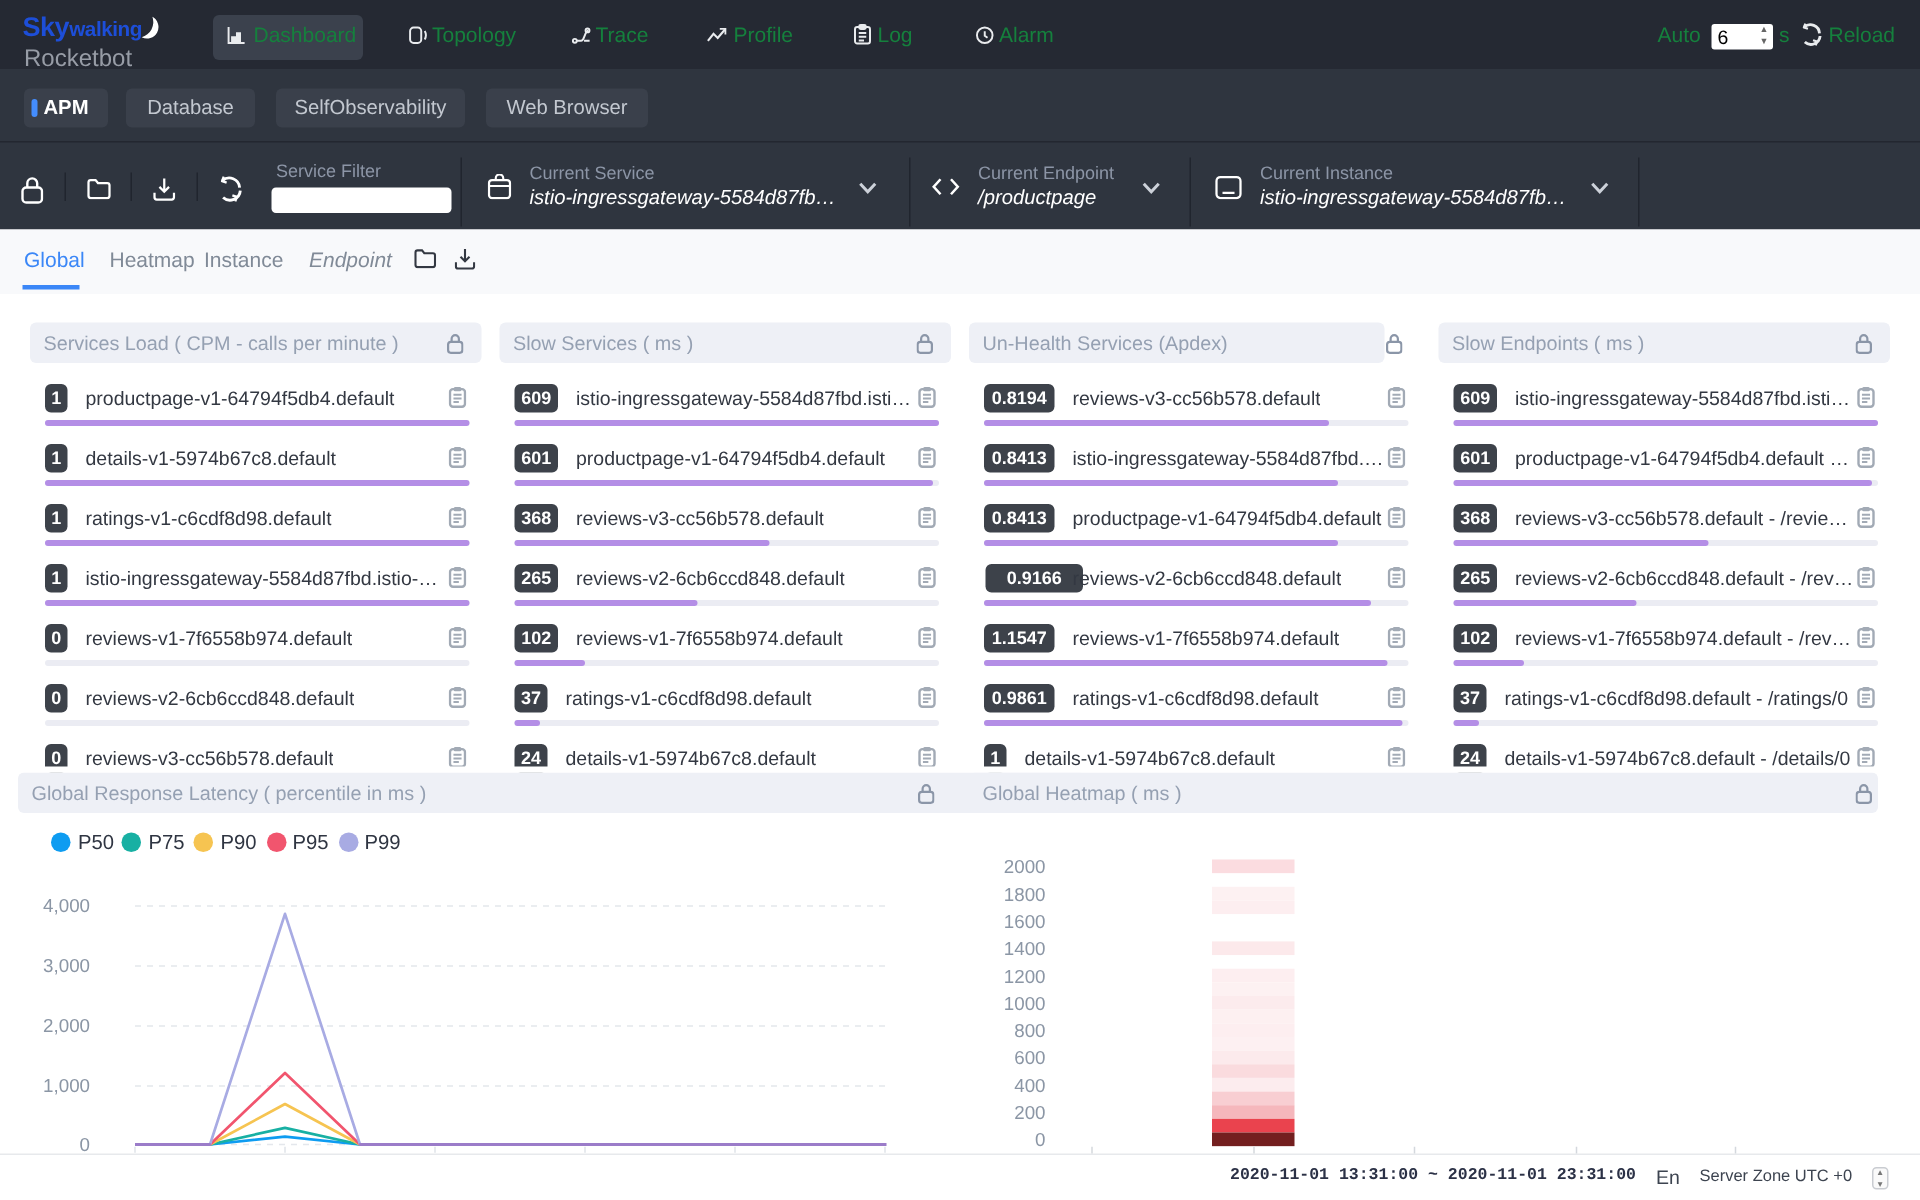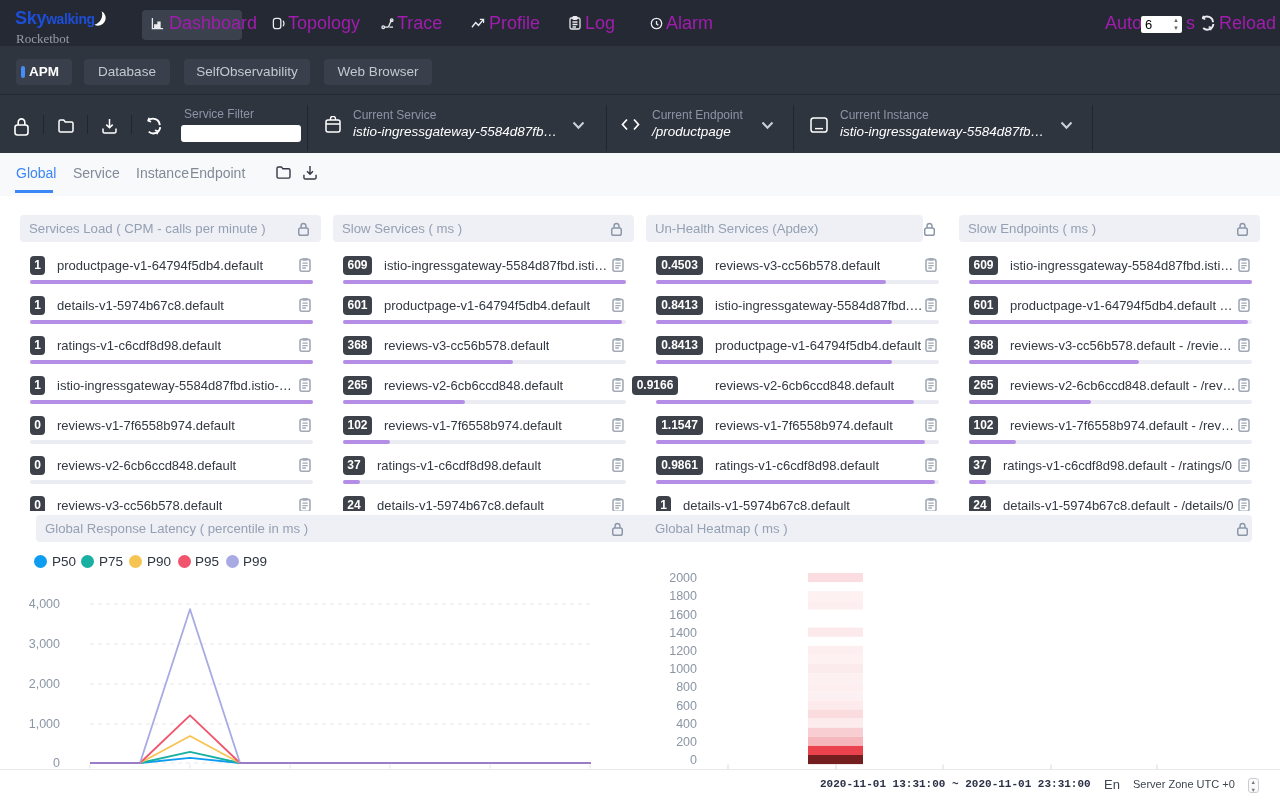--- a/index.html
+++ b/index.html
@@ -4,21 +4,21 @@
 <style>
   * { margin:0; padding:0; box-sizing:border-box; }
   html,body { width:1280px; height:800px; overflow:hidden; background:#fff;
     font-family:"Liberation Sans", sans-serif; }
   .abs { position:absolute; }
   
   #nav { position:absolute; left:0; top:0; width:1280px; height:46px; background:#252933; }
   #tabsrow { position:absolute; left:0; top:46px; width:1280px; height:48px; background:#2f353f; }
   #toolbar { position:absolute; left:0; top:94px; width:1280px; height:59px; background:#2f353f; border-top:1px solid #232730; }
   #lighttabs { position:absolute; left:0; top:153px; width:1280px; height:43px; background:#f8f9fb; }
-  .navitem { position:absolute; top:0; height:46px; line-height:46px; color:#a21caf; font-size:18px; }
+  .navitem { position:absolute; top:0; height:46px; line-height:46px; color:#15803d; font-size:14px; }
   .navpill { position:absolute; top:10px; height:30px; border-radius:4px; background:#3b414d; }
   .tabpill { position:absolute; top:59px; height:26px; line-height:26px; border-radius:4px; background:#3a404b; color:#c3c8d0; font-size:13.5px; text-align:center; }
   .sep-tall { position:absolute; top:105px; height:46px; width:1px; background:#20252e; }
   .sep-short { position:absolute; top:115px; height:19px; width:1px; background:#20252e; }
   .toollabel { position:absolute; color:#8c95a6; font-size:12px; }
   .toolvalue { position:absolute; color:#fff; font-size:13.5px;font-style:italic; }
   
   .ltab { position:absolute; top:165px; font-size:14px; color:#808a97; }
   
   .phead { position:absolute; top:215px; height:27px; background:#eef0f6; border-radius:4px;
@@ -37,21 +37,21 @@
 <div id="nav"></div>
 <div id="tabsrow"></div>
 <div id="toolbar"></div>
 <div id="lighttabs"></div>
 <div id="footer"></div>
 
 <div class="abs" style="left:15px;top:8px;color:#1d4ed8;font-size:18px;font-weight:bold;letter-spacing:-0.3px;">Sky<span style="font-size:13.8px;">walking</span></div>
 <svg class="abs" style="left:89px;top:9px;" width="18" height="18" viewBox="0 0 20 20">
     <path d="M10 1.5 A8.2 8.2 0 0 1 10 18.5 A11.5 11.5 0 0 0 10 1.5 Z" fill="#fff" transform="rotate(28 10 10)"></path>
   </svg>
-<div class="abs" style="left:16px;top:31px;color:#979ca6;font-size:13px;font-family:Liberation Serif, serif;">Rocketbot</div>
+<div class="abs" style="left:16px;top:31px;color:#979ca6;font-size:16px;">Rocketbot</div>
 
 <div class="navpill" style="left:142px;width:100px;"></div>
 <svg class="abs" style="left:151px;top:17px" width="13" height="13" viewBox="0 0 14 14" fill="none" stroke="#e9ebee" stroke-width="1.4">
     <path d="M1.5 1v11.5H13"></path>
     <path d="M4 12.5V8.5h2.2v4M7.5 12.5v-7h2.2v7" fill="#e9ebee"></path>
   </svg>
 <div class="navitem" style="left:169px;">Dashboard</div>
 
 <svg class="abs" style="left:272px;top:17px" width="13" height="13" viewBox="0 0 14 14" fill="none" stroke="#e9ebee" stroke-width="1.4">
     <rect x="1.5" y="1.5" width="8" height="11" rx="2.5"></rect>
@@ -157,23 +157,23 @@
   </svg>
 <div class="toollabel" style="left:840px;top:108px;">Current Instance</div>
 <div class="toolvalue" style="left:840px;top:124px;">istio-ingressgateway-5584d87fb…</div>
 <svg class="abs" style="left:1060px;top:121px" width="13" height="9" viewBox="0 0 13 9" fill="none" stroke="#ccd1d9" stroke-width="2">
     <path d="M1.5 1.5 6.5 6.8 11.5 1.5"></path>
   </svg>
 <div class="sep-tall" style="left:1092px;"></div>
 
 <div class="ltab" style="left:16px;color:#3b87f7;">Global</div>
 <div class="abs" style="left:15px;top:190px;width:38px;height:3px;background:#3b87f7;"></div>
-<div class="ltab" style="left:73px;">Service</div>
+<div class="ltab" style="left:73px;">Heatmap</div>
 <div class="ltab" style="left:136px;">Instance</div>
-<div class="ltab" style="left:190px;">Endpoint</div>
+<div class="ltab" style="left:206px;font-style:italic;">Endpoint</div>
 <svg class="abs" style="left:276px;top:166px" width="15" height="13" viewBox="0 0 16 14" fill="none" stroke="#333842" stroke-width="1.5">
     <path d="M1 2.5a1.5 1.5 0 0 1 1.5-1.5h3.2l1.6 2h6.2A1.5 1.5 0 0 1 15 4.5v7a1.5 1.5 0 0 1-1.5 1.5h-11A1.5 1.5 0 0 1 1 11.5Z"></path>
   </svg>
 <svg class="abs" style="left:303px;top:165px" width="14" height="15" viewBox="0 0 15 16" fill="none" stroke="#333842" stroke-width="1.5">
     <path d="M7.5 1v8.5M4.3 6.6l3.2 3.2 3.2-3.2"></path>
     <path d="M1 10.5v3A1.5 1.5 0 0 0 2.5 15h10a1.5 1.5 0 0 0 1.5-1.5v-3"></path>
   </svg>
 
 <div class="phead" style="left:20px;width:301px;">Services Load ( CPM - calls per minute )</div>
 <svg class="abs" style="left:298px;top:222px" width="11" height="14" viewBox="0 0 15 19" fill="none" stroke="#8b96a8" stroke-width="2">
@@ -303,21 +303,21 @@
 <svg class="clip-ic" style="left:612px;top:497px" width="12" height="15" viewBox="0 0 12 15" fill="none" stroke="#a2aab5" stroke-width="1.6">
     <rect x="1" y="2.4" width="10" height="11.8" rx="2"></rect>
     <rect x="3.4" y="1" width="5.2" height="2.8" rx="1" fill="#a2aab5" stroke="none"></rect>
     <path d="M3.3 6.2h5.4M3.3 8.6h5.4M3.3 11h3.6" stroke-width="1.3"></path>
   </svg>
 <div class="phead" style="left:646px;width:277px;">Un-Health Services (Apdex)</div>
 <svg class="abs" style="left:924px;top:222px" width="11" height="14" viewBox="0 0 15 19" fill="none" stroke="#8b96a8" stroke-width="2">
     <rect x="1" y="8" width="13" height="10" rx="2.5"></rect>
     <path d="M4.2 8V5.2a3.3 3.3 0 0 1 6.6 0V8"></path>
   </svg>
-<div class="row-badge" style="left:656px;top:256px;width:47px;">0.4503</div>
+<div class="row-badge" style="left:656px;top:256px;width:47px;">0.8194</div>
 <div class="row-name" style="left:715px;top:258px;max-width:208px;white-space:nowrap;overflow:hidden;text-overflow:ellipsis;">reviews-v3-cc56b578.default</div>
 <svg class="clip-ic" style="left:925px;top:257px" width="12" height="15" viewBox="0 0 12 15" fill="none" stroke="#a2aab5" stroke-width="1.6">
     <rect x="1" y="2.4" width="10" height="11.8" rx="2"></rect>
     <rect x="3.4" y="1" width="5.2" height="2.8" rx="1" fill="#a2aab5" stroke="none"></rect>
     <path d="M3.3 6.2h5.4M3.3 8.6h5.4M3.3 11h3.6" stroke-width="1.3"></path>
   </svg>
 <div class="row-track" style="left:656px;top:280px;width:283px;"></div>
 <div class="row-fill" style="left:656px;top:280px;width:230px;"></div>
 <div class="row-badge" style="left:656px;top:296px;width:47px;">0.8413</div>
 <div class="row-name" style="left:715px;top:298px;max-width:208px;white-space:nowrap;overflow:hidden;text-overflow:ellipsis;">istio-ingressgateway-5584d87fbd.istio-system</div>
@@ -330,21 +330,21 @@
 <div class="row-fill" style="left:656px;top:320px;width:236px;"></div>
 <div class="row-badge" style="left:656px;top:336px;width:47px;">0.8413</div>
 <div class="row-name" style="left:715px;top:338px;max-width:208px;white-space:nowrap;overflow:hidden;text-overflow:ellipsis;">productpage-v1-64794f5db4.default</div>
 <svg class="clip-ic" style="left:925px;top:337px" width="12" height="15" viewBox="0 0 12 15" fill="none" stroke="#a2aab5" stroke-width="1.6">
     <rect x="1" y="2.4" width="10" height="11.8" rx="2"></rect>
     <rect x="3.4" y="1" width="5.2" height="2.8" rx="1" fill="#a2aab5" stroke="none"></rect>
     <path d="M3.3 6.2h5.4M3.3 8.6h5.4M3.3 11h3.6" stroke-width="1.3"></path>
   </svg>
 <div class="row-track" style="left:656px;top:360px;width:283px;"></div>
 <div class="row-fill" style="left:656px;top:360px;width:236px;"></div>
-<div class="row-badge" style="left:632px;top:376px;width:46px;">0.9166</div>
+<div class="row-badge" style="left:657px;top:376px;width:65px;">0.9166</div>
 <div class="row-name" style="left:715px;top:378px;max-width:208px;white-space:nowrap;overflow:hidden;text-overflow:ellipsis;">reviews-v2-6cb6ccd848.default</div>
 <svg class="clip-ic" style="left:925px;top:377px" width="12" height="15" viewBox="0 0 12 15" fill="none" stroke="#a2aab5" stroke-width="1.6">
     <rect x="1" y="2.4" width="10" height="11.8" rx="2"></rect>
     <rect x="3.4" y="1" width="5.2" height="2.8" rx="1" fill="#a2aab5" stroke="none"></rect>
     <path d="M3.3 6.2h5.4M3.3 8.6h5.4M3.3 11h3.6" stroke-width="1.3"></path>
   </svg>
 <div class="row-track" style="left:656px;top:400px;width:283px;"></div>
 <div class="row-fill" style="left:656px;top:400px;width:258px;"></div>
 <div class="row-badge" style="left:656px;top:416px;width:47px;">1.1547</div>
 <div class="row-name" style="left:715px;top:418px;max-width:208px;white-space:nowrap;overflow:hidden;text-overflow:ellipsis;">reviews-v1-7f6558b974.default</div>
@@ -430,21 +430,21 @@
   </svg>
 <div class="row-track" style="left:969px;top:480px;width:283px;"></div>
 <div class="row-fill" style="left:969px;top:480px;width:17px;"></div>
 <div class="row-badge" style="left:969px;top:496px;width:22px;">24</div>
 <div class="row-name" style="left:1003px;top:498px;max-width:233px;white-space:nowrap;overflow:hidden;text-overflow:ellipsis;">details-v1-5974b67c8.default - /details/0</div>
 <svg class="clip-ic" style="left:1238px;top:497px" width="12" height="15" viewBox="0 0 12 15" fill="none" stroke="#a2aab5" stroke-width="1.6">
     <rect x="1" y="2.4" width="10" height="11.8" rx="2"></rect>
     <rect x="3.4" y="1" width="5.2" height="2.8" rx="1" fill="#a2aab5" stroke="none"></rect>
     <path d="M3.3 6.2h5.4M3.3 8.6h5.4M3.3 11h3.6" stroke-width="1.3"></path>
   </svg>
-<div class="phead" style="left:36px;width:712px;top:515px;">Global Response Latency ( percentile in ms )</div>
+<div class="phead" style="left:12px;width:712px;top:515px;">Global Response Latency ( percentile in ms )</div>
 <svg class="abs" style="left:612px;top:522px" width="11" height="14" viewBox="0 0 15 19" fill="none" stroke="#8b96a8" stroke-width="2">
     <rect x="1" y="8" width="13" height="10" rx="2.5"></rect>
     <path d="M4.2 8V5.2a3.3 3.3 0 0 1 6.6 0V8"></path>
   </svg>
 <div class="phead" style="left:646px;width:606px;top:515px;">Global Heatmap ( ms )</div>
 <svg class="abs" style="left:1237px;top:522px" width="11" height="14" viewBox="0 0 15 19" fill="none" stroke="#8b96a8" stroke-width="2">
     <rect x="1" y="8" width="13" height="10" rx="2.5"></rect>
     <path d="M4.2 8V5.2a3.3 3.3 0 0 1 6.6 0V8"></path>
   </svg>
 <div class="abs" style="left:0;top:511px;width:1280px;height:4px;background:#fff;"></div>

